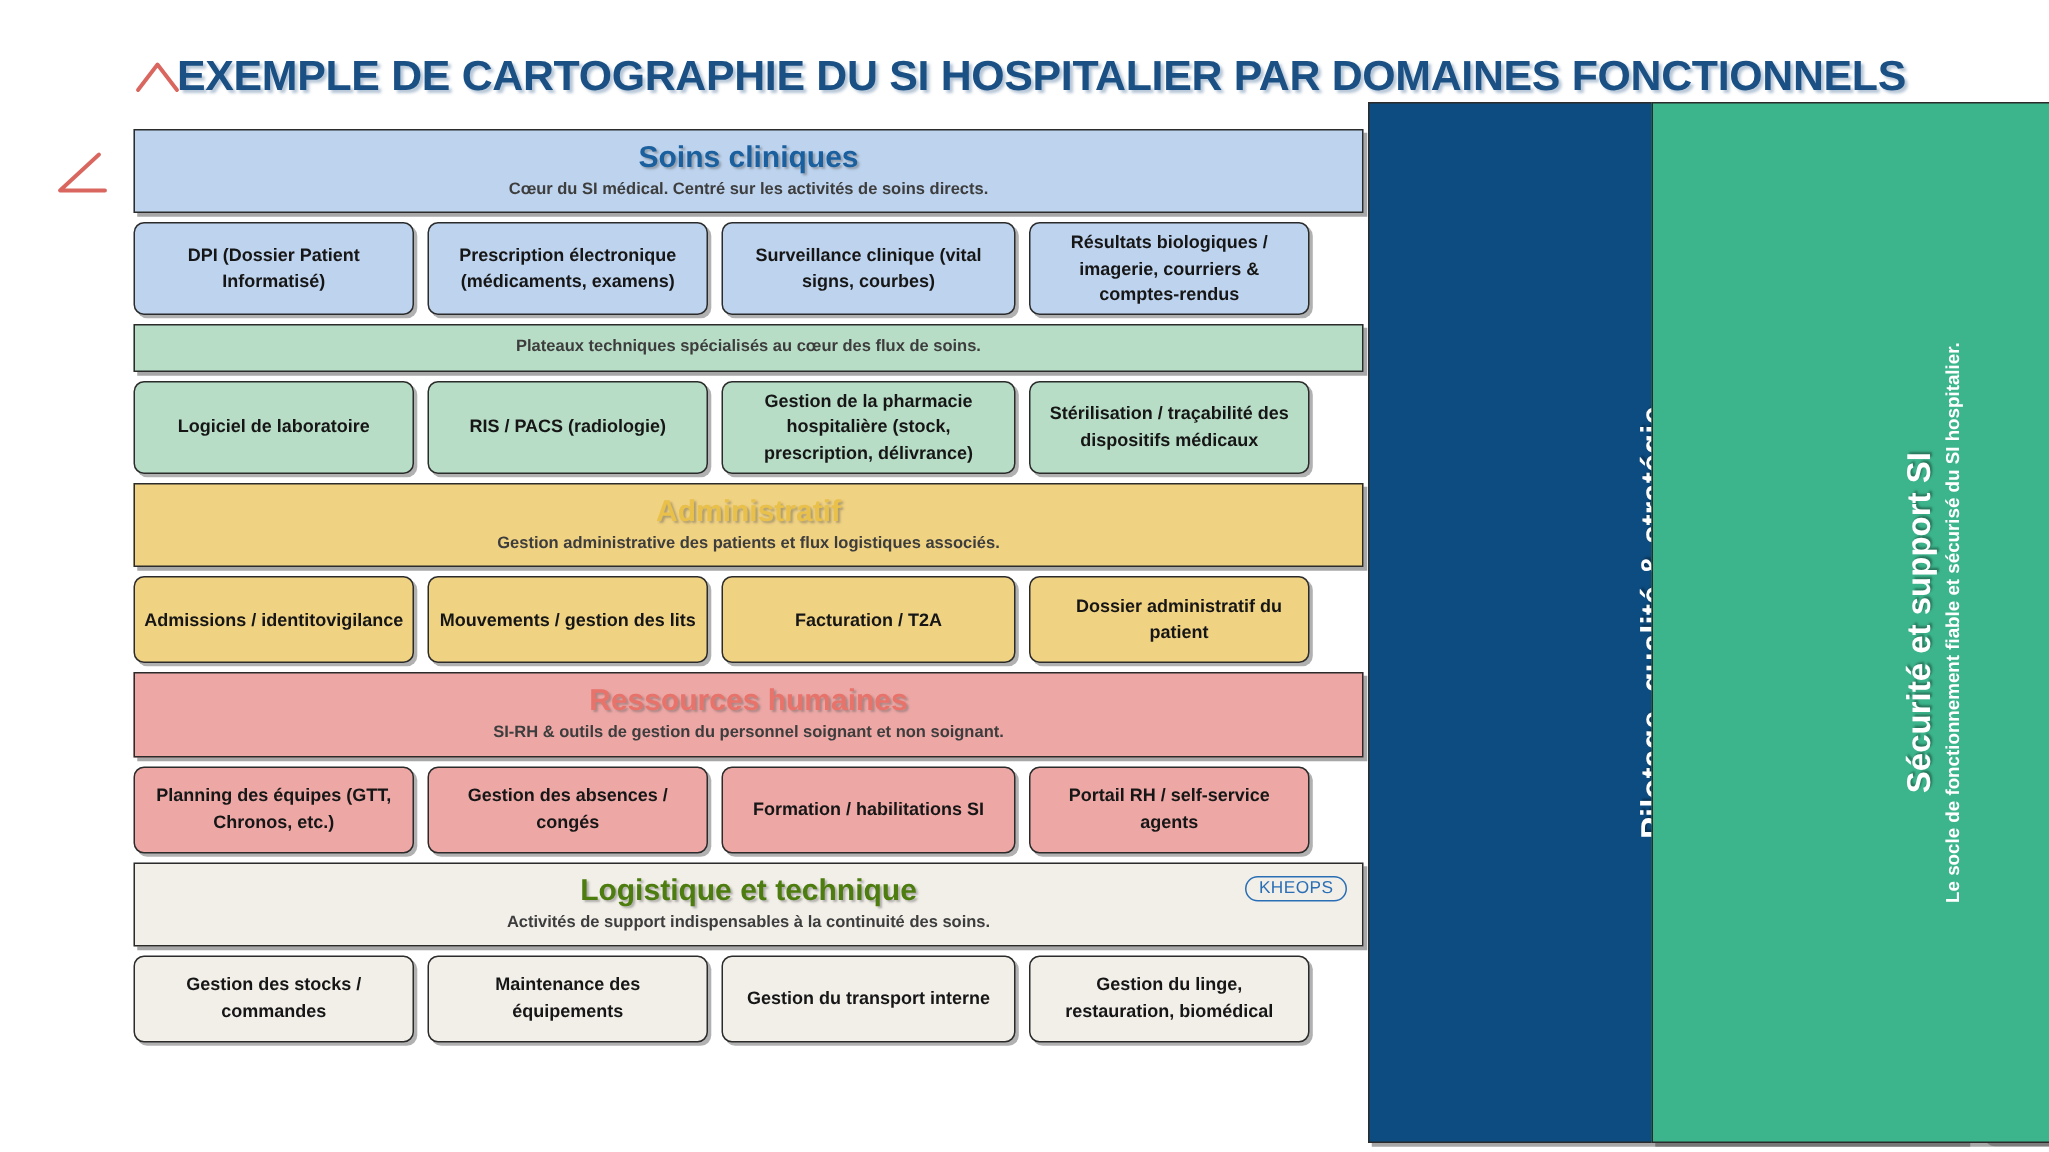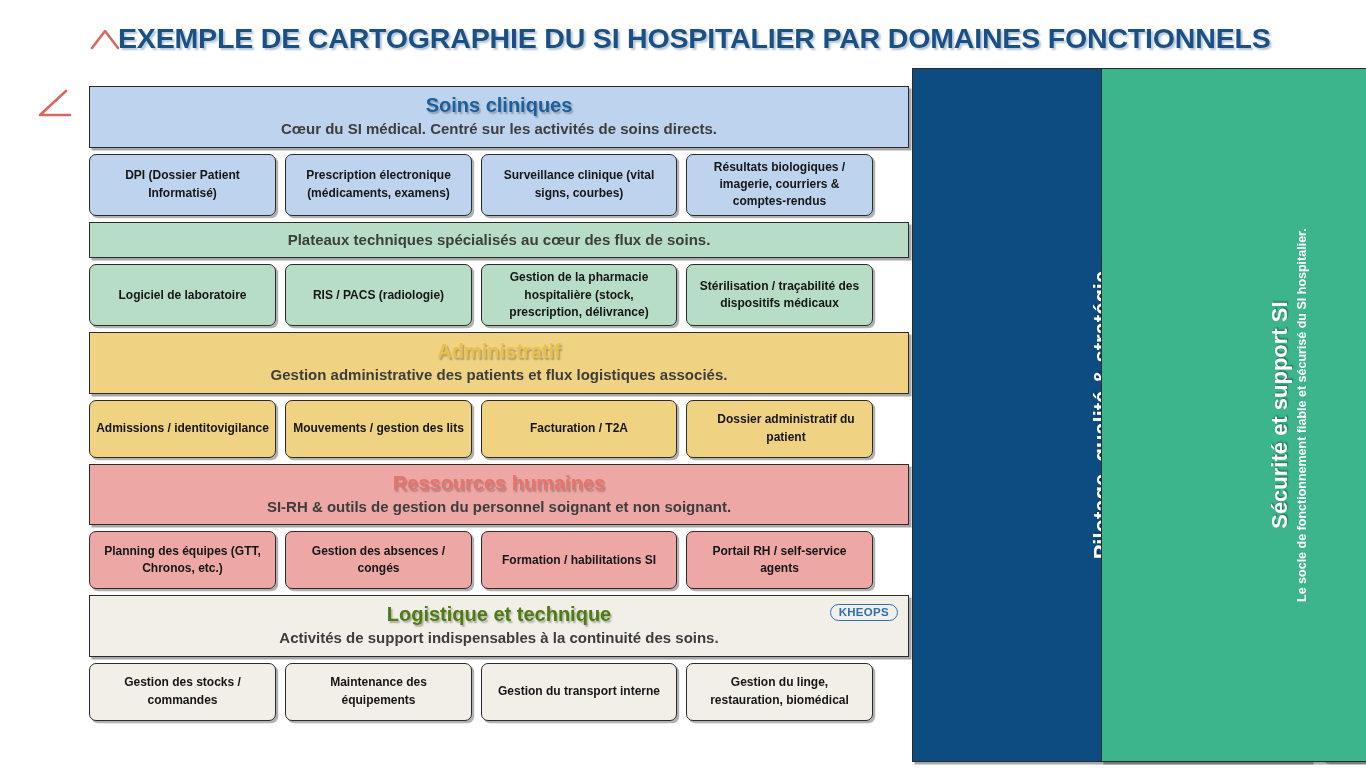--- a/index.html
+++ b/index.html
@@ -7,21 +7,21 @@
   body{
     width:1366px;height:768px;
     background:#ffffff;
     font-family:"Liberation Sans", sans-serif;
     overflow:hidden;
     position:relative;
   }
 
   
   #title-bar{
-    position:absolute; left:0; top:0; width:1108px; height:62px;
+    position:absolute; left:0; top:12px; width:1108px; height:62px;
   }
   #page-title{
     position:absolute; left:118px; top:23px;
     font-size:28px; font-weight:bold; letter-spacing:-0.2px;
     color:#1a5083;
     font-family:"Liberation Sans", sans-serif;
     text-shadow:2px 2px 2px rgba(120,150,180,.55);
     white-space:nowrap;
     transform:scaleX(1.02);
     transform-origin:left center;
@@ -48,21 +48,21 @@
     box-shadow:2.5px 2.5px 0 rgba(60,60,60,.45);
     padding:6px 10px 8px 10px;
     text-align:center;
     box-sizing:border-box;
   }
   .group-title{
     font-size:20px; font-weight:bold; line-height:1.25;
     text-shadow:1.5px 1.5px 1.5px rgba(90,90,90,.45);
   }
   .group-sub{
-    font-size:15px; font-weight:bold; color:#3d3d3d; line-height:1.3;
+    font-size:11px; font-weight:bold; color:#3d3d3d; line-height:1.3;
     margin-top:1px;
   }
 
   .card-row{
     display:flex; gap:9px; margin-top:6px;
   }
   .card{
     border:1.2px solid #2b2b2b;
     border-radius:7px;
     box-shadow:2.2px 2.2px 0 rgba(60,60,60,.40);
@@ -97,21 +97,21 @@
   .pal-rose   .card        { background:#eda8a6; }
 
   .pal-stone  .group-header{ background:#f2efe9; }
   .pal-stone  .group-title { color:#4d7c0f; }
   .pal-stone  .card        { background:#f2efe9; }
 
   
   #kheops-badge{
     position:absolute; right:10px; top:8px;
     border:1.4px solid #2a6fb5; border-radius:10px;
-    color:#2a6fb5; font-size:11.5px; font-weight:bold;
+    color:#2a6fb5; font-size:11.5px; font-weight:normal;
     letter-spacing:.3px;
     padding:1px 8px 2px 8px;
     background:transparent;
   }
 
   
   .side-col{
     position:absolute; top:6px; height:694px;
     display:flex; flex-direction:row; gap:9px;
   }

